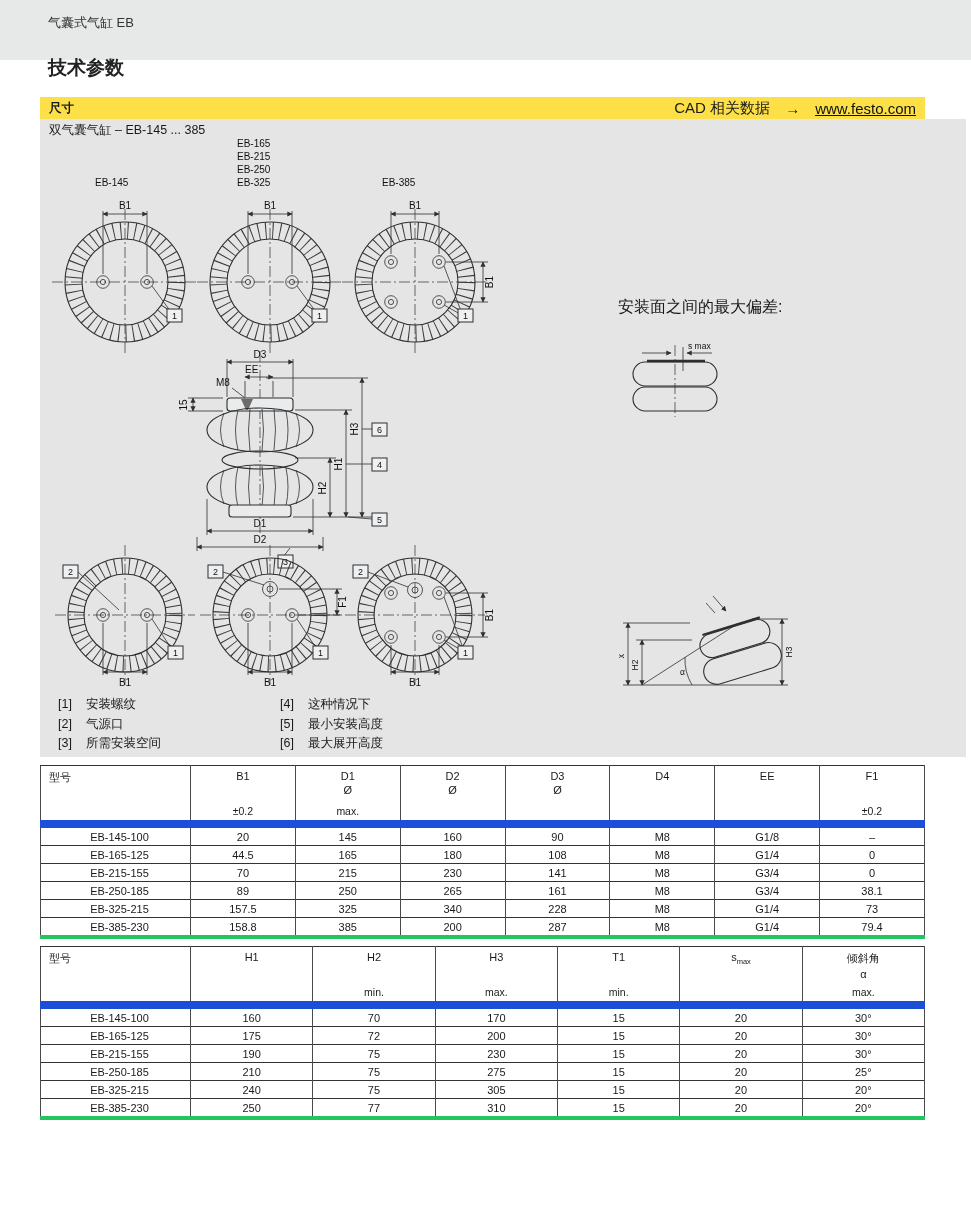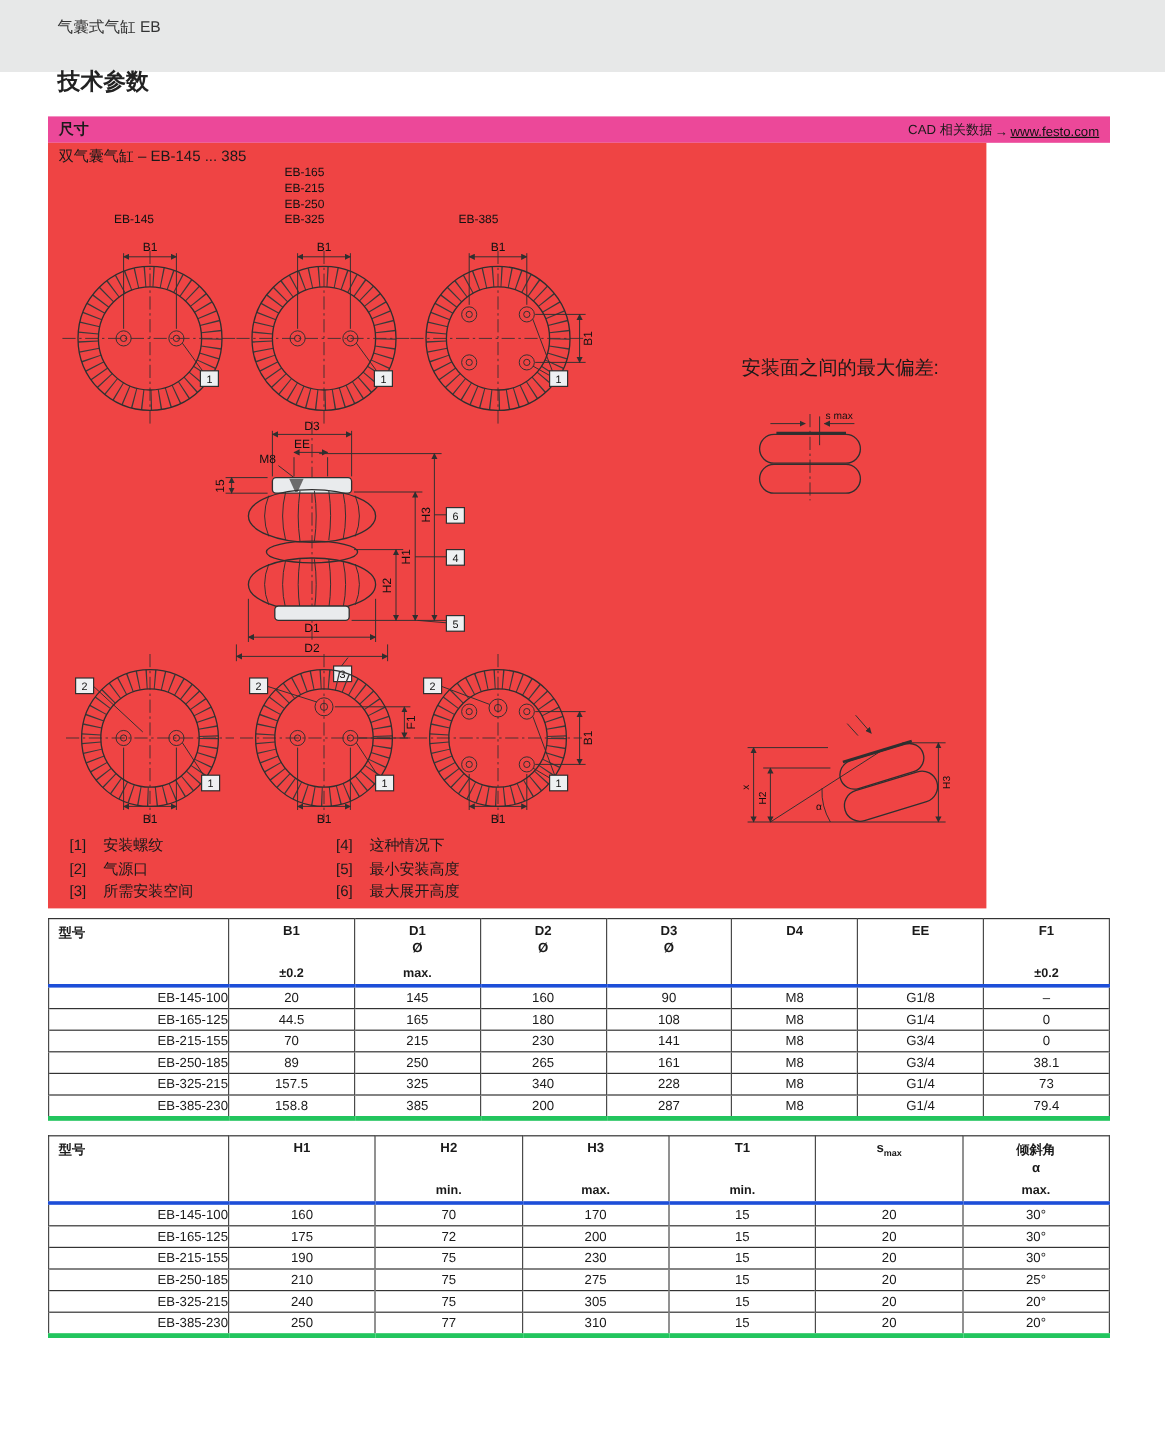--- a/index.html
+++ b/index.html
@@ -1,26 +1,26 @@
 <!DOCTYPE html>
 <html><head>
 <meta charset="utf-8">
 <style>
   body{margin:0;background:#fff}
   .page{position:relative;width:971px;height:1205px;background:#fff;
         font-family:"Liberation Sans",sans-serif;color:#1a1a1a;overflow:hidden}
   .band{position:absolute;left:0;top:0;width:100%;height:60px;background:#e7e8e8}
   .band-title{position:absolute;left:48px;top:14px;font-size:13px;color:#333}
   .section-title{position:absolute;left:48px;top:55px;font-size:19px;font-weight:700;margin:0;color:#222}
-  .dimbar{position:absolute;left:40px;top:97px;width:885px;height:22px;background:#ec4899;
+  .dimbar{position:absolute;left:40px;top:97px;width:885px;height:22px;background:#fde047;
           display:flex;align-items:center;justify-content:space-between;box-sizing:border-box;padding:0 9px}
   .dim-title{font-size:12.5px;font-weight:700}
-  .cad{font-size:11px;display:flex;gap:2px;align-items:flex-end}
+  .cad{font-size:15px;display:flex;gap:15px;align-items:center}
   .cad a{color:#111;text-decoration:underline;cursor:pointer}
-  .panel{position:absolute;left:40px;top:119px;width:782px;height:638px;background:#ef4444}
+  .panel{position:absolute;left:40px;top:119px;width:926px;height:638px;background:#e5e5e5}
   .subtitle{position:absolute;left:9px;top:3px;font-size:12.5px}
   .offset-title{position:absolute;left:578px;top:178px;font-size:16px}
   .note{position:absolute;left:578px;top:292px;width:196px;font-size:13px;line-height:19px;text-align:justify}
   .legend{position:absolute;top:576px;font-size:12.5px;line-height:19.5px}
   .legend.left{left:18px}.legend.right{left:240px}
   .legend .num{display:inline-block;width:28px}
   svg.diagram{position:absolute;left:0;top:0}
   svg text{font:10px "Liberation Sans",sans-serif;fill:#111}
   svg .small{font-size:8.5px}
   svg .cotext{font-size:9px}
@@ -28,24 +28,24 @@
   .th{fill:none;stroke:#2f2f2f;stroke-width:.8}
   .ring{fill:none;stroke:#3a3a3a;stroke-width:17;stroke-dasharray:1 6.2}
   .ring2{fill:none;stroke:#3a3a3a;stroke-width:16;stroke-dasharray:1 6.1}
   .cl{fill:none;stroke:#2f2f2f;stroke-width:.7;stroke-dasharray:11 3 2 3}
   .dim{fill:none;stroke:#2f2f2f;stroke-width:.8}
   .cobox{fill:#eef0f2;stroke:#2f2f2f;stroke-width:1}
   .plate{fill:#e9ebed;stroke:#2f2f2f;stroke-width:1.1}
   table{position:absolute;left:40px;border-collapse:collapse;table-layout:fixed;width:885px;font-size:11px}
   #t1{top:765px}#t2{top:946px}
   th,td{border-left:1px solid #4a4a4a;border-right:1px solid #4a4a4a;padding:0}
-  thead th{border-top:1px solid #333;border-bottom:3px solid #1d4ed8;height:54px;vertical-align:top;font-weight:700;text-align:center}
+  thead th{border-top:1px solid #333;border-bottom:8px solid #1d4ed8;height:54px;vertical-align:top;font-weight:400;text-align:center}
   tbody td{border-top:1px solid #333;height:17px;text-align:center}
   tbody tr:last-child td{border-bottom:4px solid #22c55e}
-  .cell-model{text-align:right;padding-left:8px}
+  .cell-model{text-align:center;padding-left:8px}
   .hwrap{display:flex;flex-direction:column;height:54px;padding:4px 4px 3px;box-sizing:border-box;align-items:center}
   .hwrap.hleft{align-items:flex-start;padding-left:8px}
   .hname{font-size:11px}
   .hmid{font-size:11px;margin-top:2px}
   .hsub{margin-top:auto;font-size:10.5px}
   sub.ss{font-size:7.5px}
 </style>
 </head>
 <body>
 

